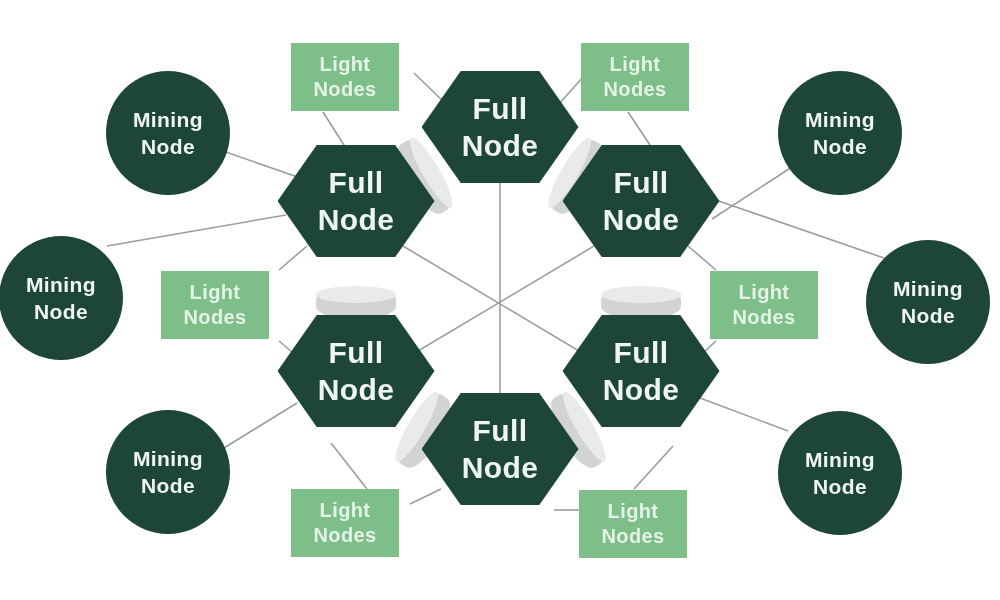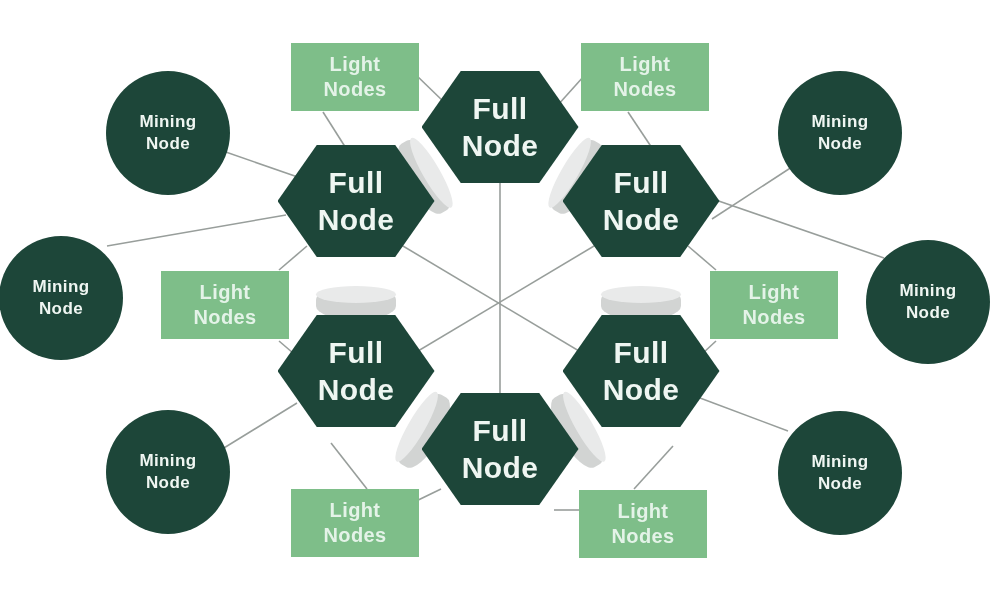--- a/index.html
+++ b/index.html
@@ -20,22 +20,22 @@
   .cyl-body{position:absolute;left:0;top:8px;width:80px;height:26px;
     border-radius:6px 6px 40px 40px / 6px 6px 14px 14px;}
   .cyl-top{position:absolute;left:0;top:0;width:80px;height:17px;border-radius:50%;}
 
   
   .node{position:absolute;display:flex;align-items:center;justify-content:center;
     text-align:center;white-space:pre-line;font-weight:bold;letter-spacing:.4px;}
   .hex{width:157px;height:112px;
     clip-path:polygon(25% 0,75% 0,100% 50%,75% 100%,25% 100%,0 50%);
     font-size:30px;line-height:1.25;}
-  .mining{width:124px;height:124px;border-radius:50%;font-size:17px;line-height:1.3;}
-  .lightbox{width:128px;height:68px;font-size:20px;line-height:1.25;}
+  .mining{width:124px;height:124px;border-radius:50%;font-size:21px;line-height:1.3;}
+  .lightbox{width:108px;height:68px;font-size:20px;line-height:1.25;}
 </style>
 </head>
 <body style="background: rgb(255, 255, 255);">
 
 <div class="stage">
   <svg class="conn-layer" width="1000" height="600">
       <line x1="500" y1="144" x2="500" y2="466" stroke="#989e9b" stroke-width="1.6"></line>
       <line x1="356" y1="218" x2="641" y2="388" stroke="#989e9b" stroke-width="1.6"></line>
       <line x1="641" y1="218" x2="356" y2="388" stroke="#989e9b" stroke-width="1.6"></line>
       <line x1="220" y1="150" x2="315" y2="183" stroke="#989e9b" stroke-width="1.6"></line>

